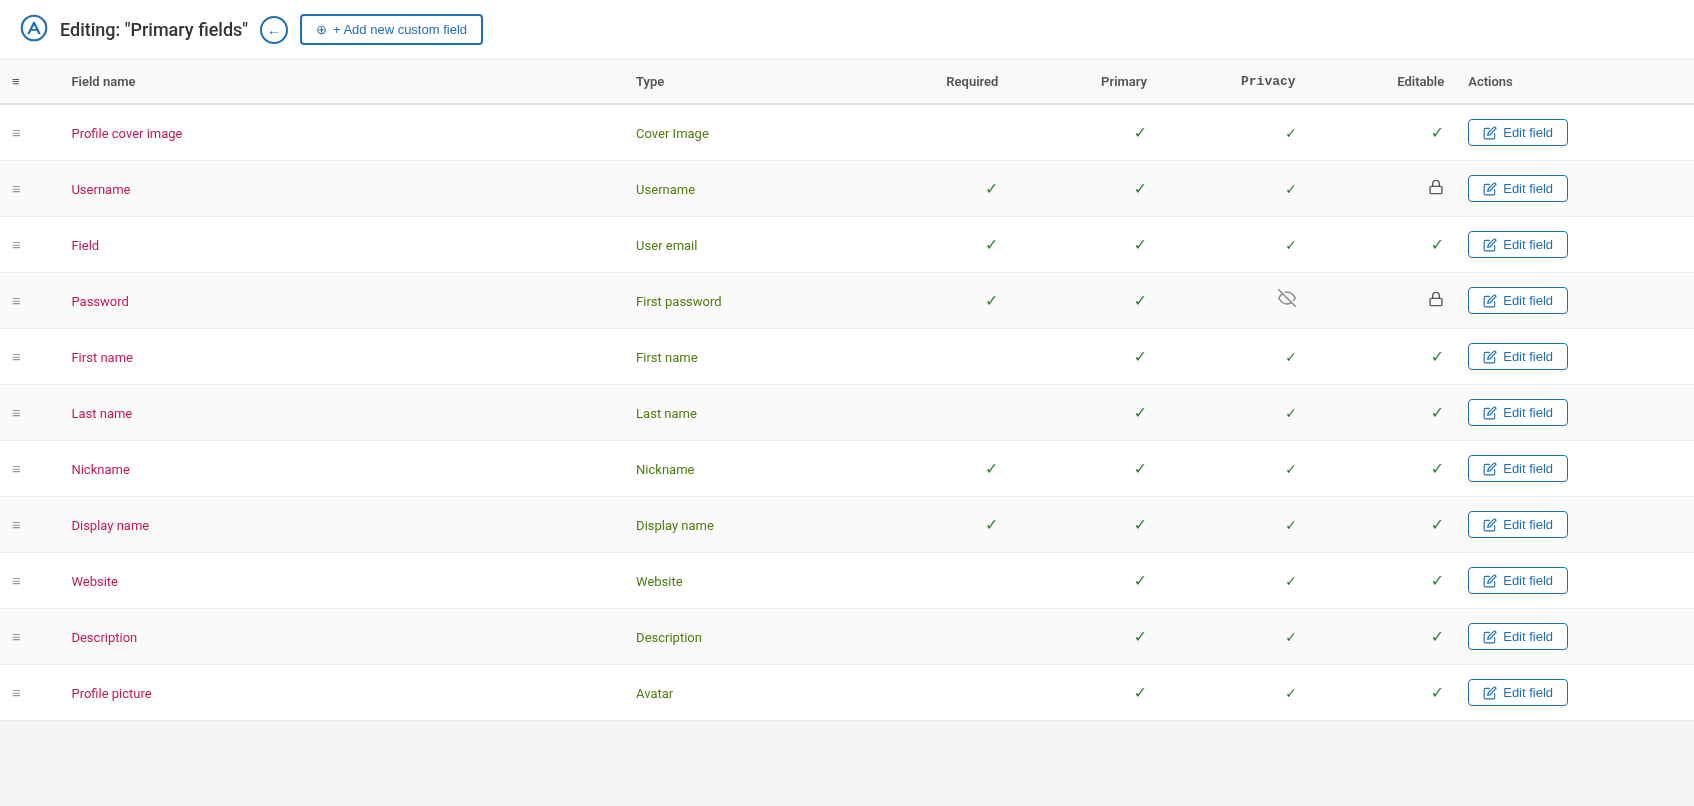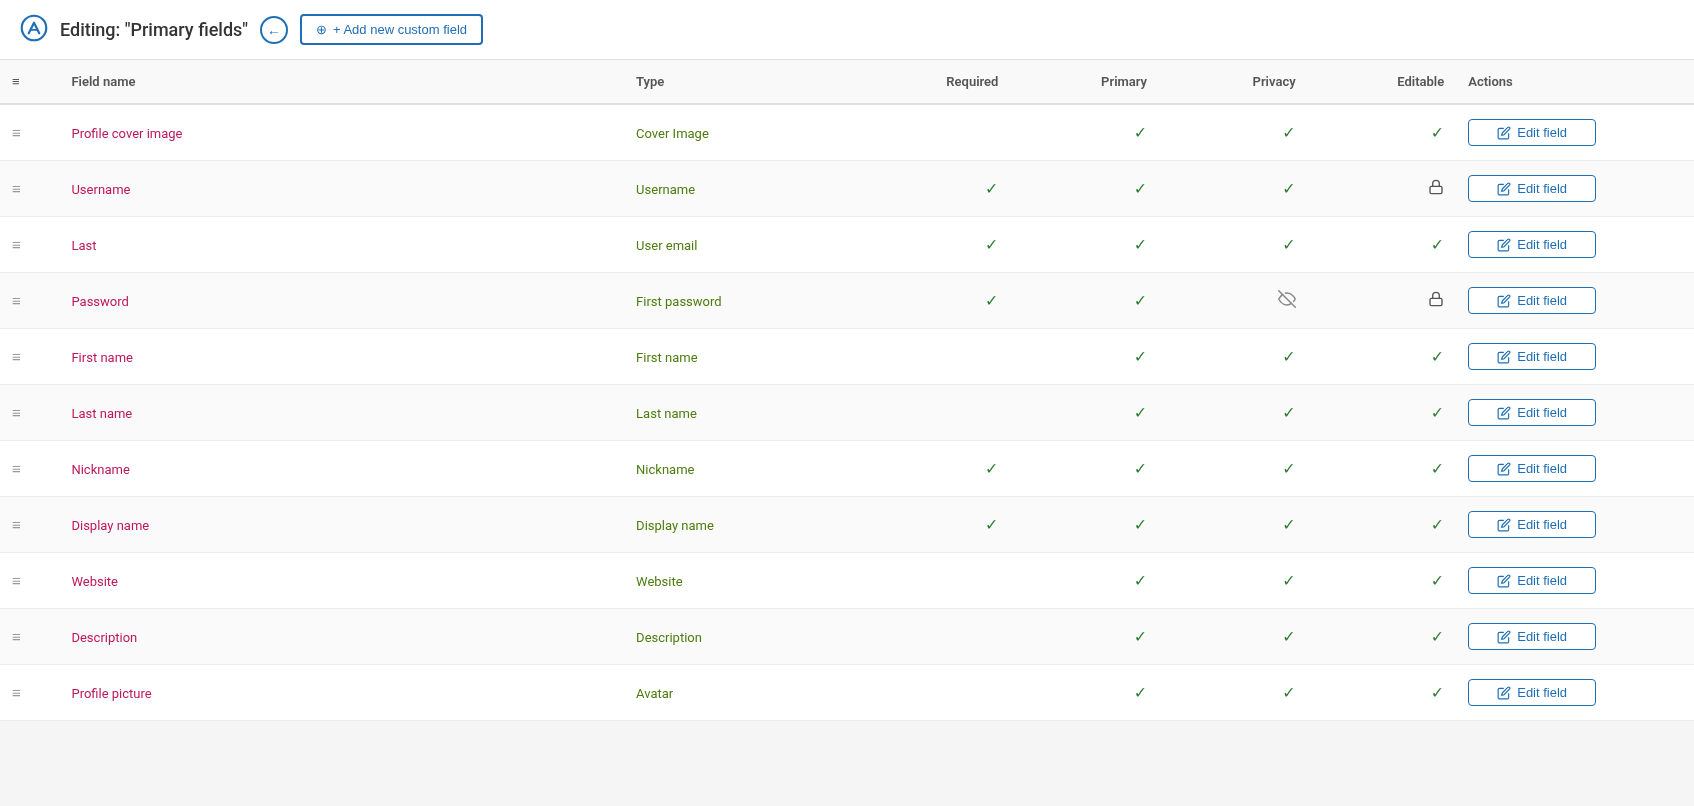--- a/index.html
+++ b/index.html
@@ -107,35 +107,35 @@
       font-size: 15px;
     }
     .eye-off-icon {
       color: #888;
       font-size: 16px;
     }
     .edit-btn {
       display: flex;
       align-items: center;
       gap: 6px;
-      padding: 5px 28px;
+      padding: 5px 14px;
       background: #fff;
       border: 1px solid #1e6fb5;
       border-radius: 4px;
       color: #1e6fb5;
       cursor: pointer;
       font-size: 13px;
       white-space: nowrap;
     }
     .col-drag { width: 40px; }
     .col-name { width: 380px; }
     .col-type { width: 160px; }
     .col-required { width: 100px; text-align: center; }
     .col-default { width: 100px; text-align: center; }
-    .col-privacy { width: 100px; text-align: center; }
+    .col-privacy { width: 100px; text-align: center; font-family: Liberation Mono, monospace; }
     .col-editable { width: 100px; text-align: center; }
     .col-actions { width: 160px; }
     .center-cell { text-align: right; }
   </style>
 </head>
 <body>
 
 <div class="header">
   <span>
     <svg class="logo-icon" viewBox="0 0 32 32" fill="none" xmlns="http://www.w3.org/2000/svg">
@@ -205,21 +205,21 @@
     <svg width="14" height="14" viewBox="0 0 24 24" fill="none" stroke="#1e6fb5" stroke-width="2" stroke-linecap="round" stroke-linejoin="round">
       <path d="M11 4H4a2 2 0 0 0-2 2v14a2 2 0 0 0 2 2h14a2 2 0 0 0 2-2v-7"></path>
       <path d="M18.5 2.5a2.121 2.121 0 0 1 3 3L12 15l-4 1 1-4 9.5-9.5z"></path>
     </svg>
     <span>Edit field</span>
   </button>
           </td>
         </tr>
         <tr>
           <td class="col-drag"><span class="drag-handle">≡</span></td>
-          <td class="col-name"><a class="field-link">Last</a></td>
+          <td class="col-name"><a class="field-link">Field</a></td>
           <td class="col-type"><span class="type-text">User email</span></td>
           <td class="col-required center-cell"><span class="check-icon">✓</span></td>
           <td class="col-default center-cell"><span class="check-icon">✓</span></td>
           <td class="col-privacy center-cell"><span class="check-icon">✓</span></td>
           <td class="col-editable center-cell"><span class="check-icon">✓</span></td>
           <td class="col-actions">
             <button class="edit-btn">
     <svg width="14" height="14" viewBox="0 0 24 24" fill="none" stroke="#1e6fb5" stroke-width="2" stroke-linecap="round" stroke-linejoin="round">
       <path d="M11 4H4a2 2 0 0 0-2 2v14a2 2 0 0 0 2 2h14a2 2 0 0 0 2-2v-7"></path>
       <path d="M18.5 2.5a2.121 2.121 0 0 1 3 3L12 15l-4 1 1-4 9.5-9.5z"></path>

